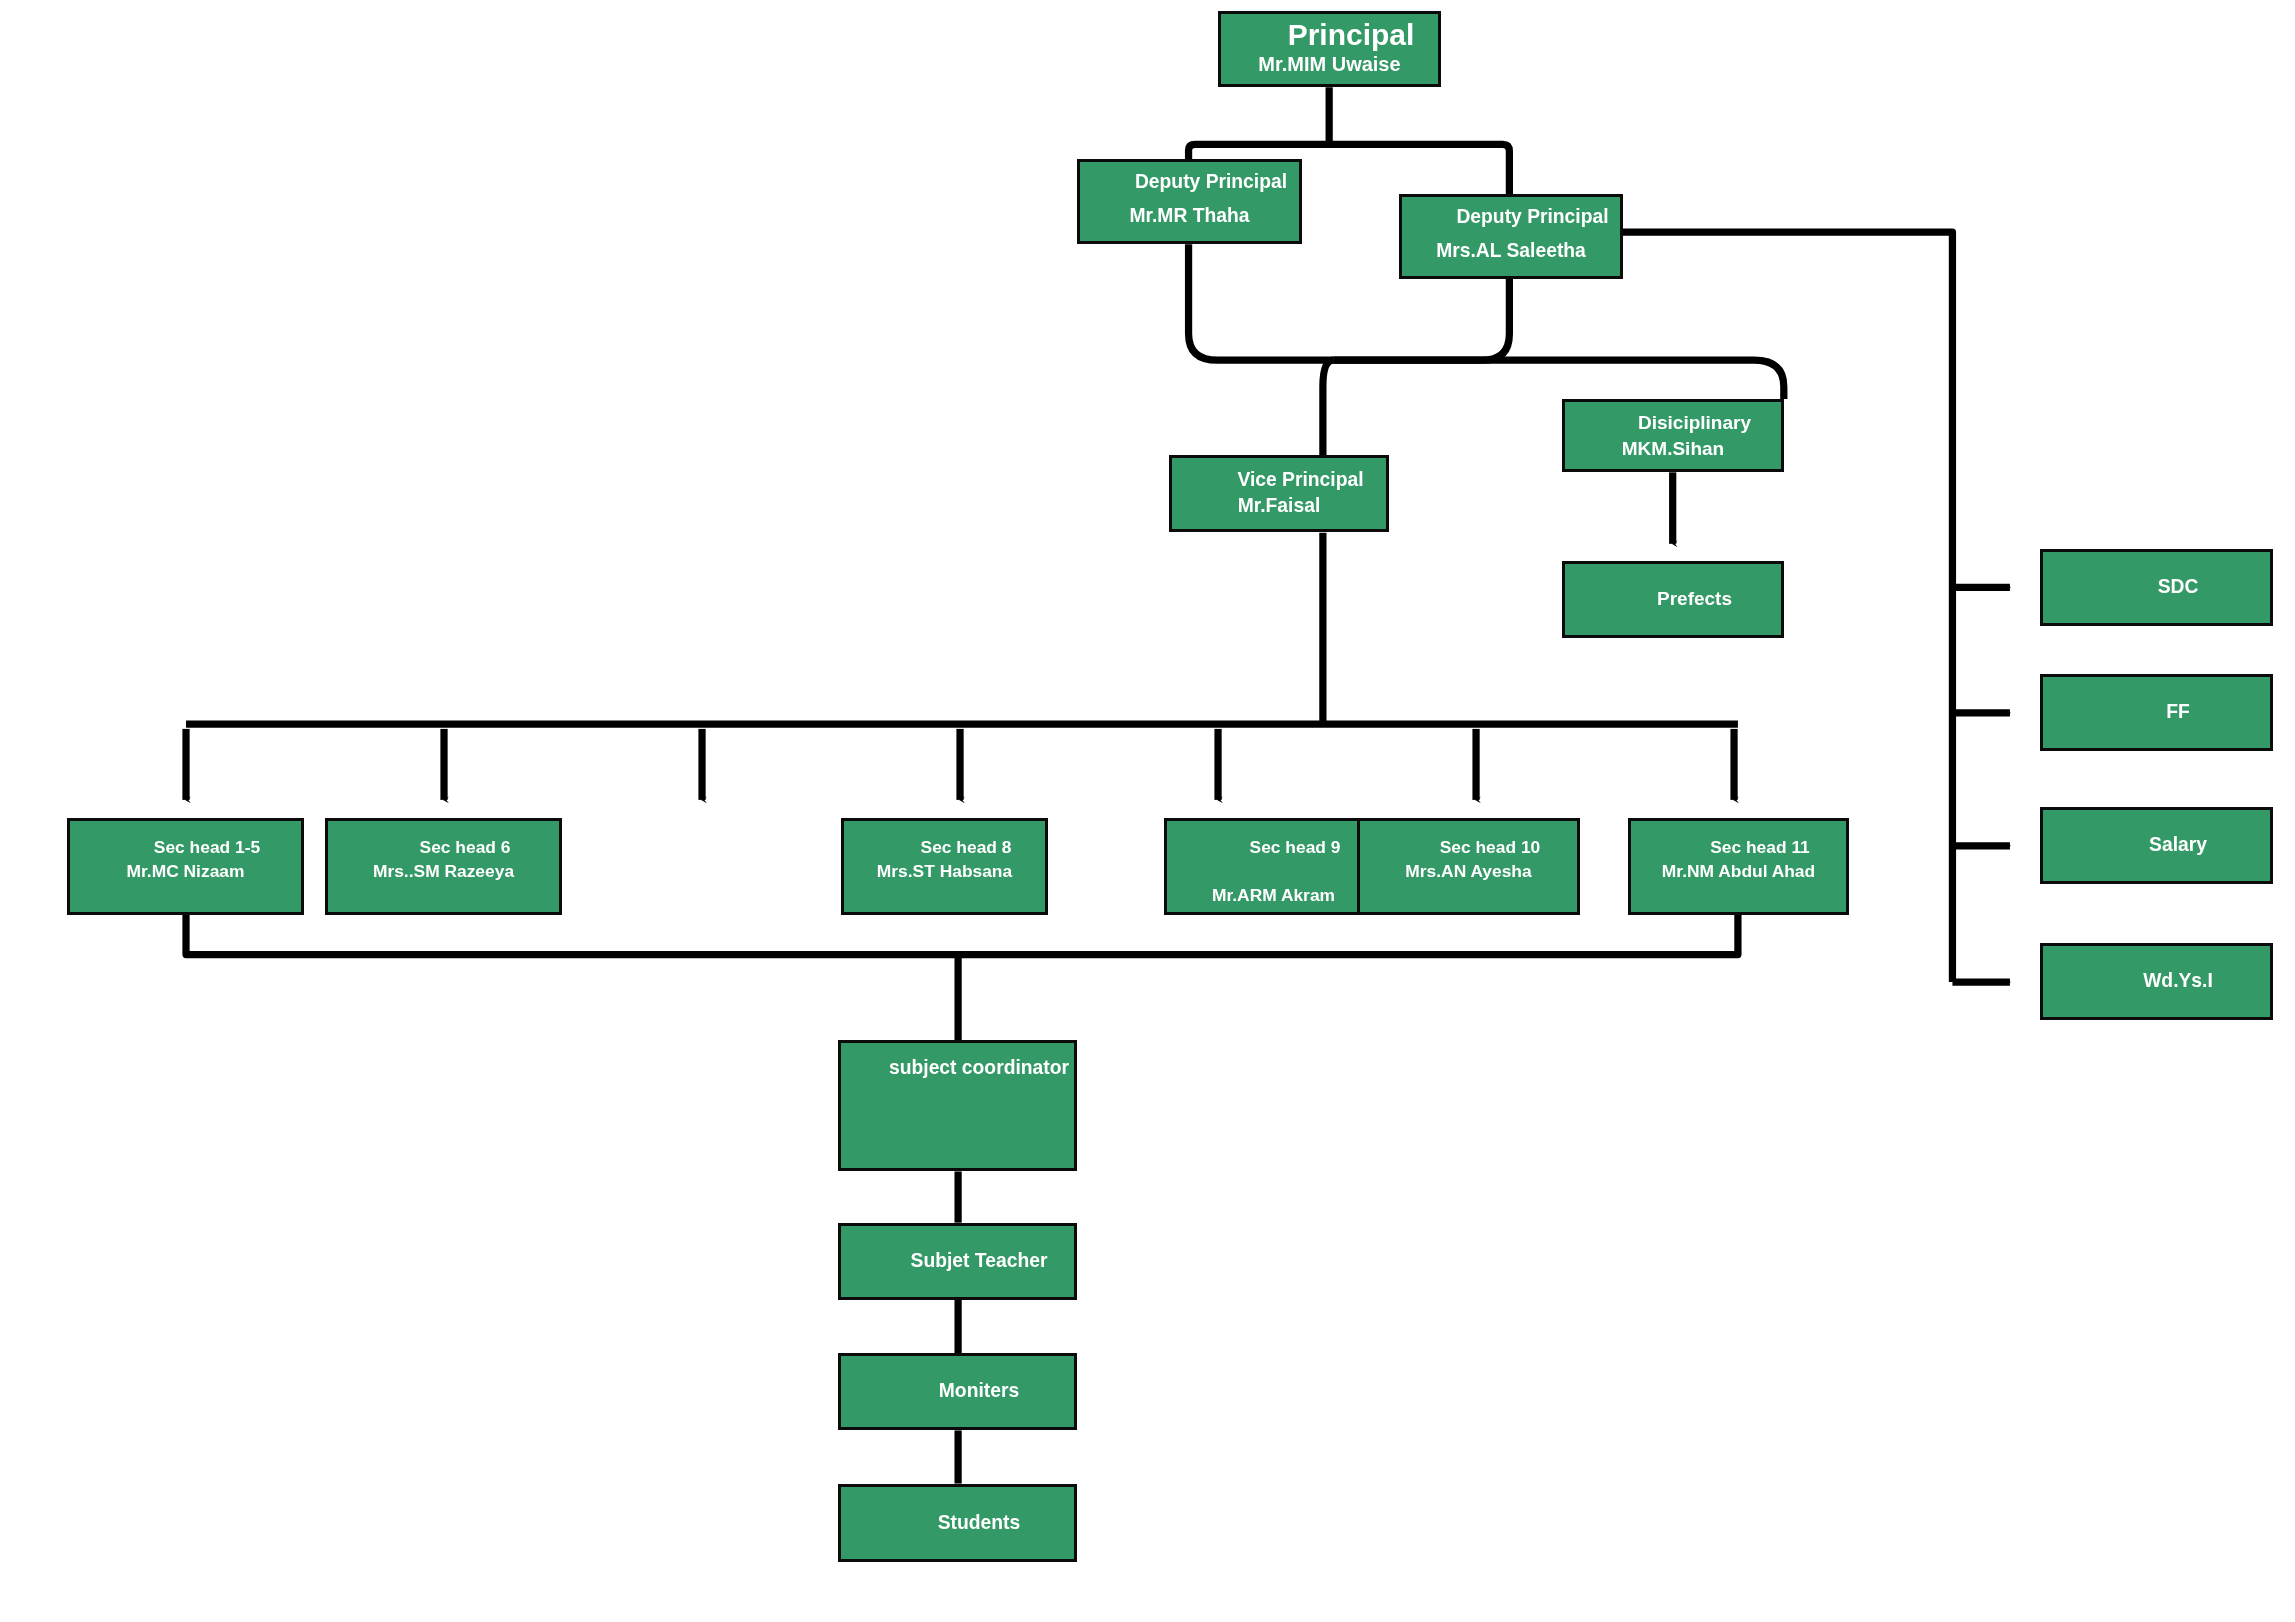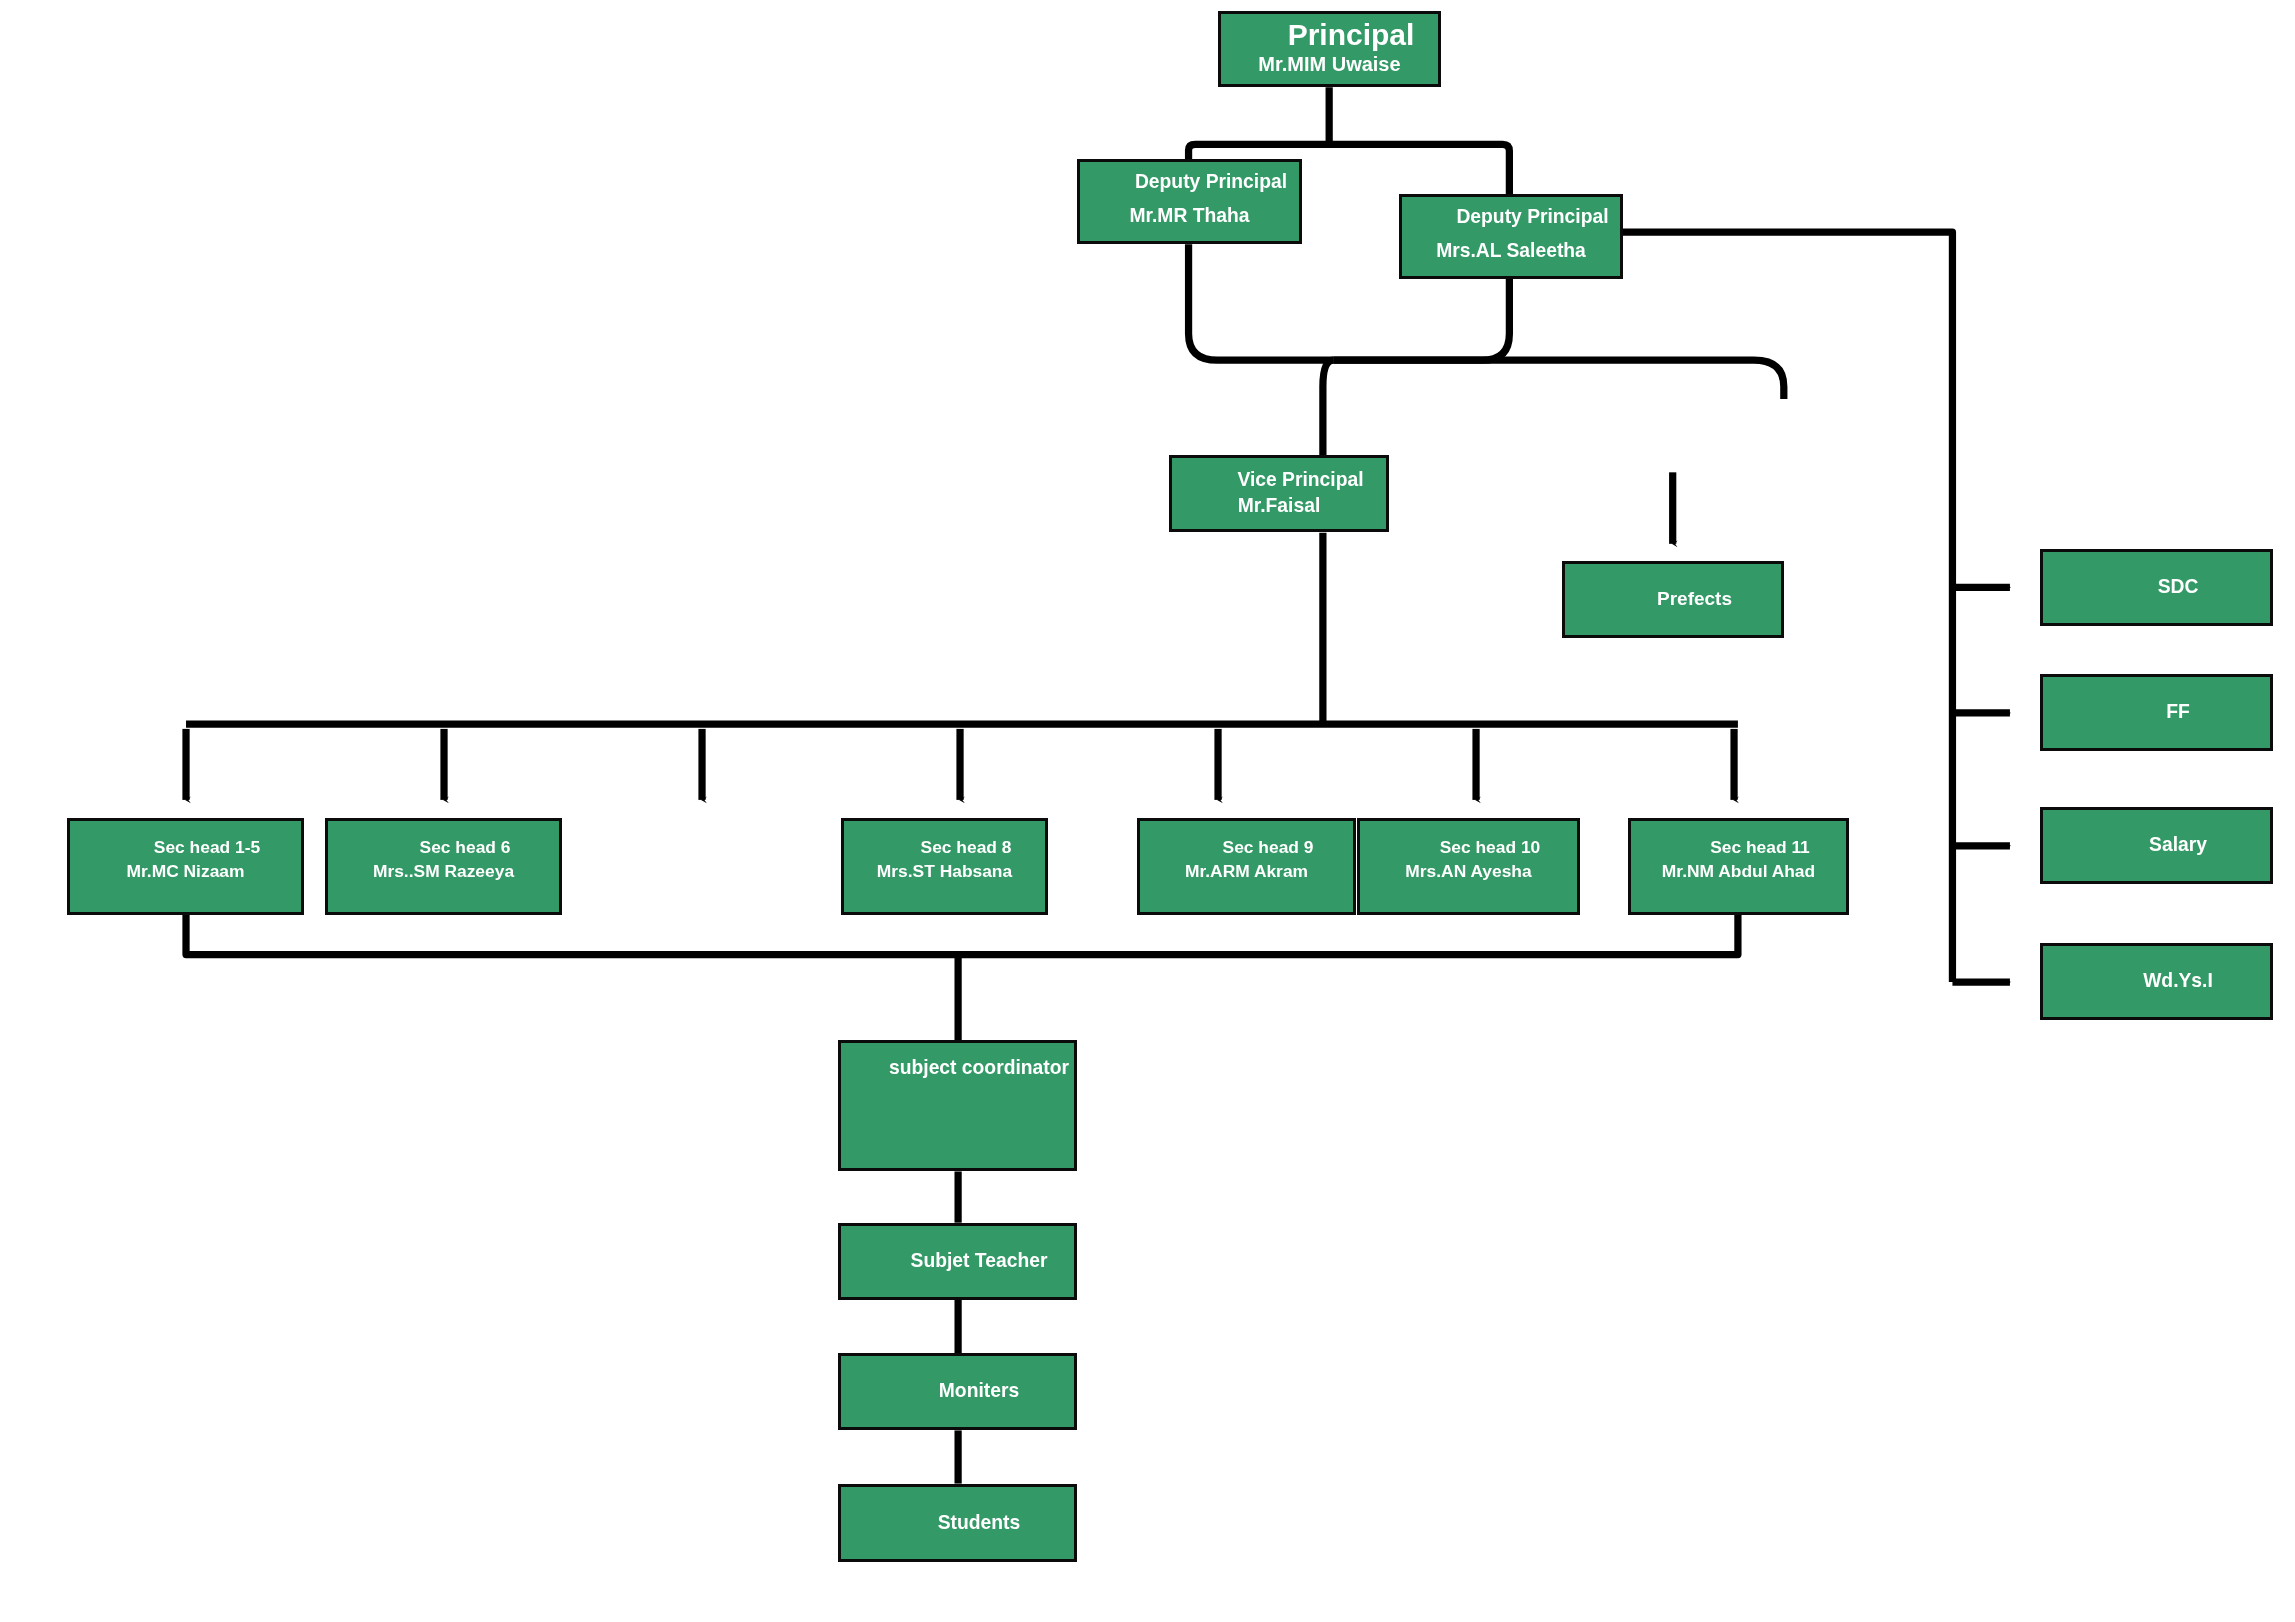--- a/index.html
+++ b/index.html
@@ -63,21 +63,21 @@
   #node-prefects       { left: 1562px; top: 561px; width: 222px; height: 77px; }
   #node-prefects .l1 { font-size: 19px; }
 
   
   .sec-head { top: 818px; height: 97px; padding-top: 14px; text-align: center; }
   .sec-head .l1, .sec-head .l2 { font-size: 17.4px; }
   #node-sec-1  { left: 67px;  width: 237px; }
   #node-sec-2  { left: 325px;  width: 237px; }
   #node-sec-3  { left: 583px; width: 237px; }
   #node-sec-4  { left: 841px; width: 207px; }
-  #node-sec-5  { left: 1137px; width: 219px; }
+  #node-sec-5  { left: 1164px; width: 219px; gap: 24px; }
   #node-sec-6  { left: 1357px; width: 223px; }
   #node-sec-7  { left: 1628px; width: 221px; }
 
   
   .side-node { left: 2040px; width: 233px; height: 77px; }
   .side-node .l1 { font-size: 19.3px; }
   #node-sdc    { top: 549px; }
   #node-ff     { top: 674px; }
   #node-salary { top: 807px; }
   #node-wdysi  { top: 943px; }
@@ -160,20 +160,24 @@
   <div class="node" id="node-deputy-saleetha">
     <span class="l1">Deputy  Principal</span>
     <span class="l2">Mrs.AL Saleetha</span>
   </div>
 
   <div class="node" id="node-vice-principal">
     <span class="l1">Vice Principal</span>
     <span class="l2">Mr.Faisal</span>
   </div>
 
+  <div class="node" id="node-disciplinary">
+    <span class="l1">Disiciplinary</span>
+    <span class="l2">MKM.Sihan</span>
+  </div>
 
   <div class="node center-v" id="node-prefects">
     <span class="l1">Prefects</span>
   </div>
 
   <div class="node sec-head" id="node-sec-1">
     <span class="l1">Sec head 1-5</span>
     <span class="l2">Mr.MC Nizaam</span>
   </div>
   <div class="node sec-head" id="node-sec-2">

